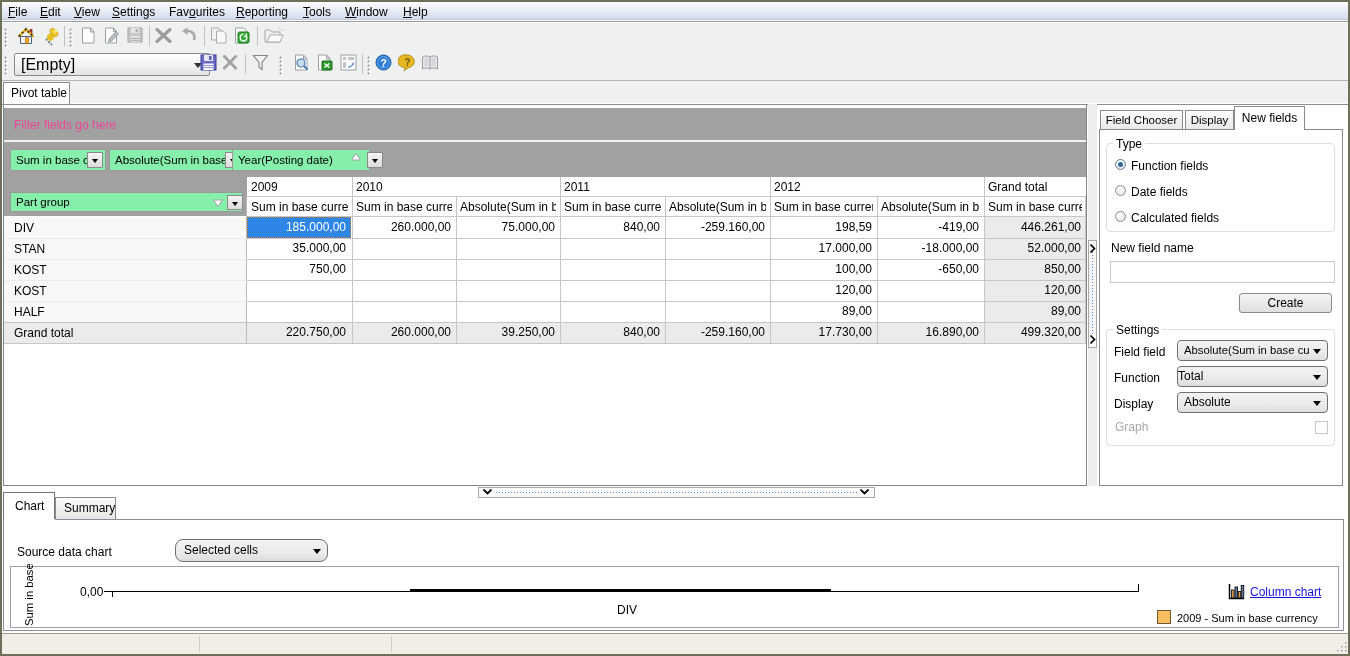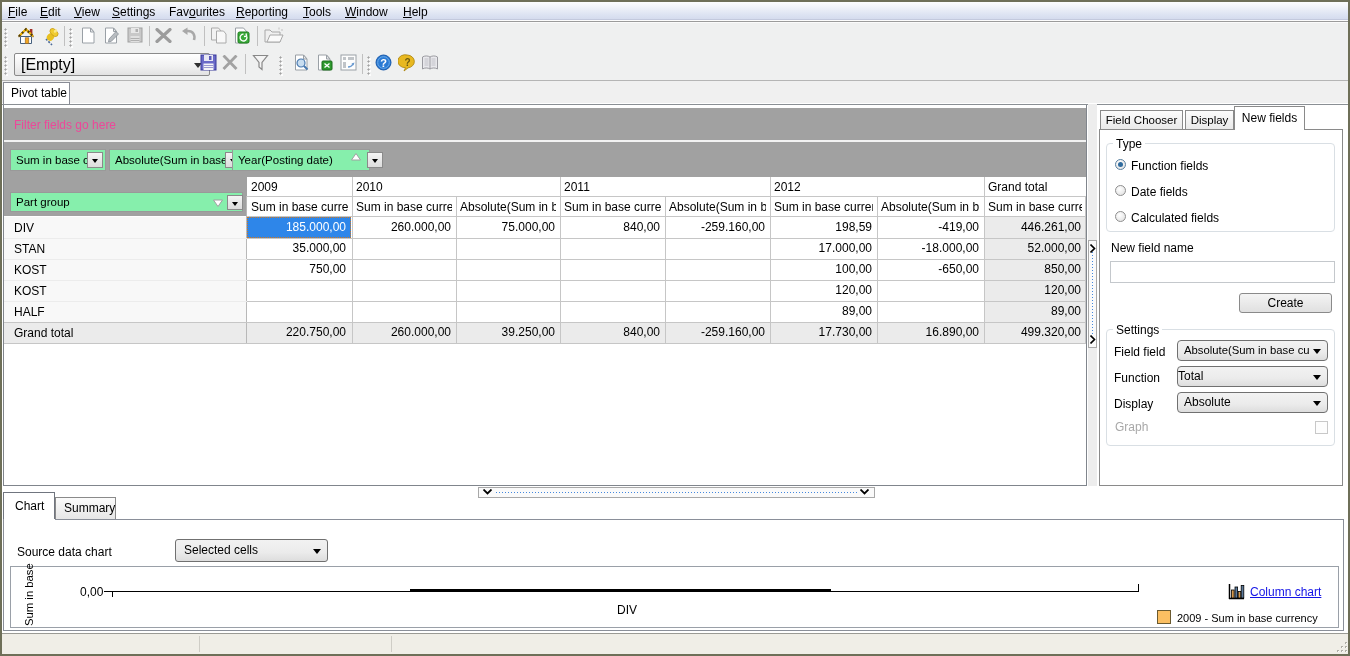--- a/index.html
+++ b/index.html
@@ -337,21 +337,21 @@
     <path d="M0.5 0.5 L4.5 4.5 L8.5 0.5" stroke="#000" stroke-width="1.8" fill="none"></path>
   </svg>
 
 <div class="abs" style="left:3px;top:492px;width:52px;height:27px;background:#fff;border:1px solid #70757f;border-bottom:none;font-size:12px;padding:6px 0 0 11px">Chart</div>
 <div class="abs" style="left:55px;top:497px;width:61px;height:22px;background:linear-gradient(#fbfbfb,#e6e6e6);border:1px solid #8a8a8a;border-bottom:none;font-size:12px;padding:3px 0 0 8px">Summary</div>
 
 <div class="abs" style="left:3px;top:519px;width:1341px;height:112px;background:#fff;border:1px solid #8a8f99"></div>
 <div class="abs" style="left:4px;top:519px;width:51px;height:1px;background:#fff"></div>
 <div class="lbl" style="left:17px;top:545px">Source data chart</div>
 <div class="abs" style="left:4px;top:519px;width:50px;height:1px;background:#fff"></div>
-<div class="combo" style="left:175px;top:539px;width:153px;height:23px;line-height:21px;padding-left:8px;border-radius:3px">Selected cells<span class="arr"></span></div>
+<div class="combo" style="left:175px;top:539px;width:153px;height:23px;line-height:21px;padding-left:8px;border-radius:8px">Selected cells<span class="arr"></span></div>
 
 <div class="abs" style="left:10px;top:566px;width:1329px;height:62px;background:#fff;border:1px solid #9aa0a8"></div>
 <div class="abs" style="left:23px;top:626px;font-size:11.3px;transform:rotate(-90deg);transform-origin:0 0;white-space:nowrap">Sum in base</div>
 <div class="lbl" style="left:80px;top:585px">0,00</div>
 <div class="abs" style="left:104px;top:591px;width:8px;height:1px;background:#000"></div>
 <div class="abs" style="left:112px;top:591px;width:1px;height:6px;background:#000"></div>
 <div class="abs" style="left:112px;top:591px;width:1027px;height:1px;background:#000"></div>
 <div class="abs" style="left:410px;top:589px;width:421px;height:3px;background:#000"></div>
 <div class="abs" style="left:1138px;top:584px;width:1px;height:8px;background:#000"></div>
 <div class="lbl" style="left:617px;top:603px">DIV</div>

